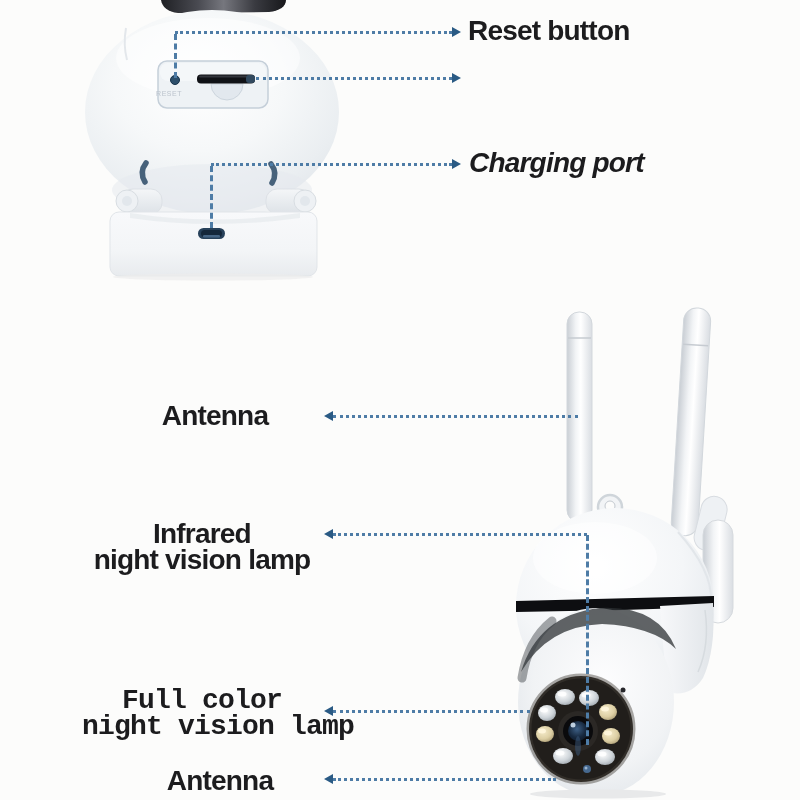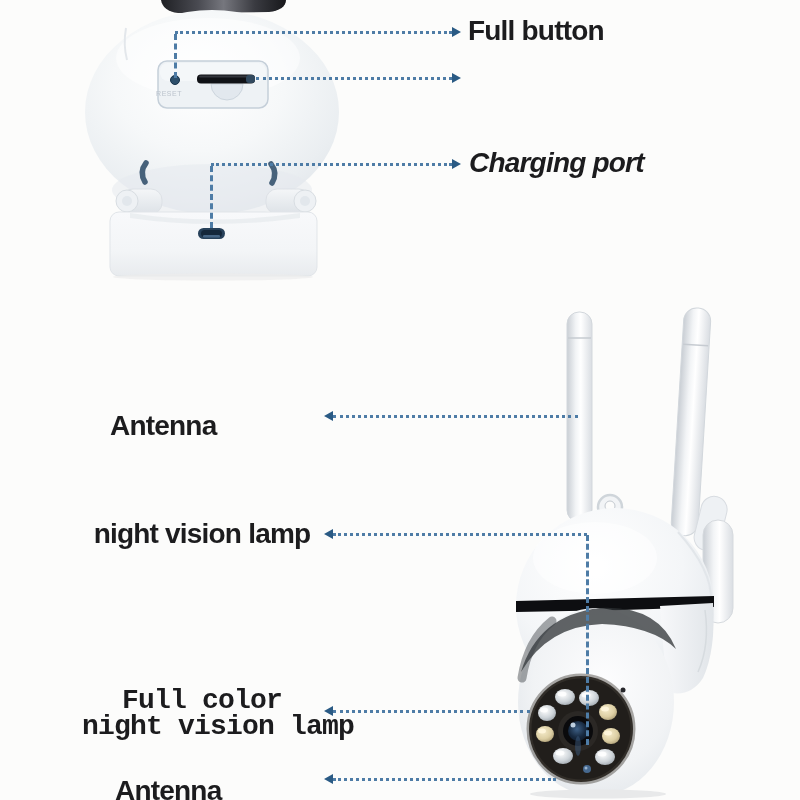--- a/index.html
+++ b/index.html
@@ -5,21 +5,21 @@
   html,body{margin:0;padding:0;}
   .stage{position:relative;width:800px;height:800px;overflow:hidden;
          background:var(--background,#fcfcfb);
          font-family:"Liberation Sans","DejaVu Sans",sans-serif;}
   .cam-svg{position:absolute;}
   #back-cam{left:60px;top:0;}
   #front-cam{left:420px;top:300px;}
   .lbl{position:absolute;font-weight:700;font-size:28px;letter-spacing:-0.8px;
        color:var(--text-color,#1c1c1e);line-height:26px;white-space:nowrap;}
   .lbl.left{text-align:left;}
-  .lbl.right{text-align:left;margin-top:10px;}
+  .lbl.right{text-align:center;}
   .lbl.center{text-align:center;}
   .lh{position:absolute;height:0;border-top:3px dotted var(--leader-color,#4e7ca6);}
   .lv{position:absolute;width:0;border-left:3px dashed var(--leader-color,#4e7ca6);}
   .arrow-r{position:absolute;width:0;height:0;border-top:5px solid transparent;
            border-bottom:5px solid transparent;border-left:9px solid var(--arrow-color,#2a5a84);}
   .arrow-l{position:absolute;width:0;height:0;border-top:5px solid transparent;
            border-bottom:5px solid transparent;border-right:9px solid var(--arrow-color,#2a5a84);}
 </style>
 </head>
 <body>
@@ -236,26 +236,27 @@
   </div>
   <div>
     <div class="lh" style="left:333px;top:710px;width:197px;"></div>
     <div class="arrow-l" style="left:324px;top:706px;"></div>
   </div>
   <div>
     <div class="lh" style="left:333px;top:778px;width:223px;"></div>
     <div class="arrow-l" style="left:324px;top:774px;"></div>
   </div>
 
-  <div class="lbl left" style="left:468px;top:18px;">Full button</div>
+  <div class="lbl left" style="left:468px;top:18px;">Reset button</div>
   <div class="lbl left" style="left:469px;top:150px;font-style:italic;">Charging port</div>
 
   <div class="lbl right" style="left:110px;width:210px;top:403px;">Antenna</div>
 
   <div class="lbl center" style="left:82px;width:240px;top:521px;">
+    <div>Infrared</div>
     <div>night vision lamp</div>
   </div>
 
   <div class="lbl center" style="left:82px;width:240px;top:688px;font-family:Liberation Mono, monospace;">
     <div>Full color</div>
     <div>night vision lamp</div>
   </div>
 
   <div class="lbl right" style="left:115px;width:210px;top:768px;">Antenna</div>
 </div>

